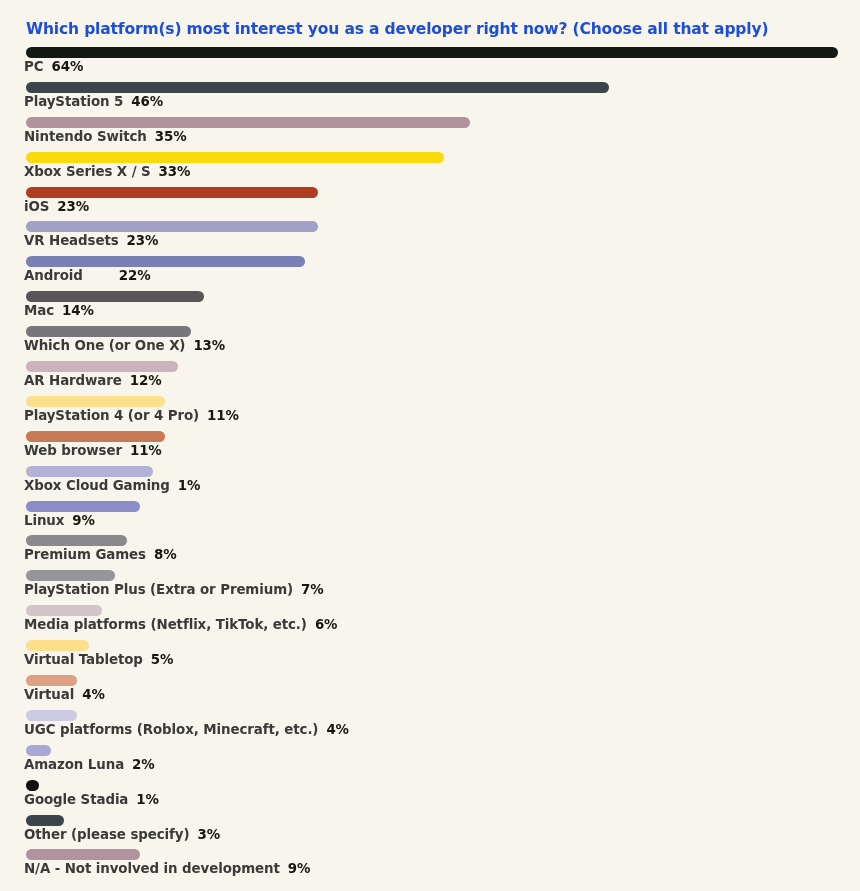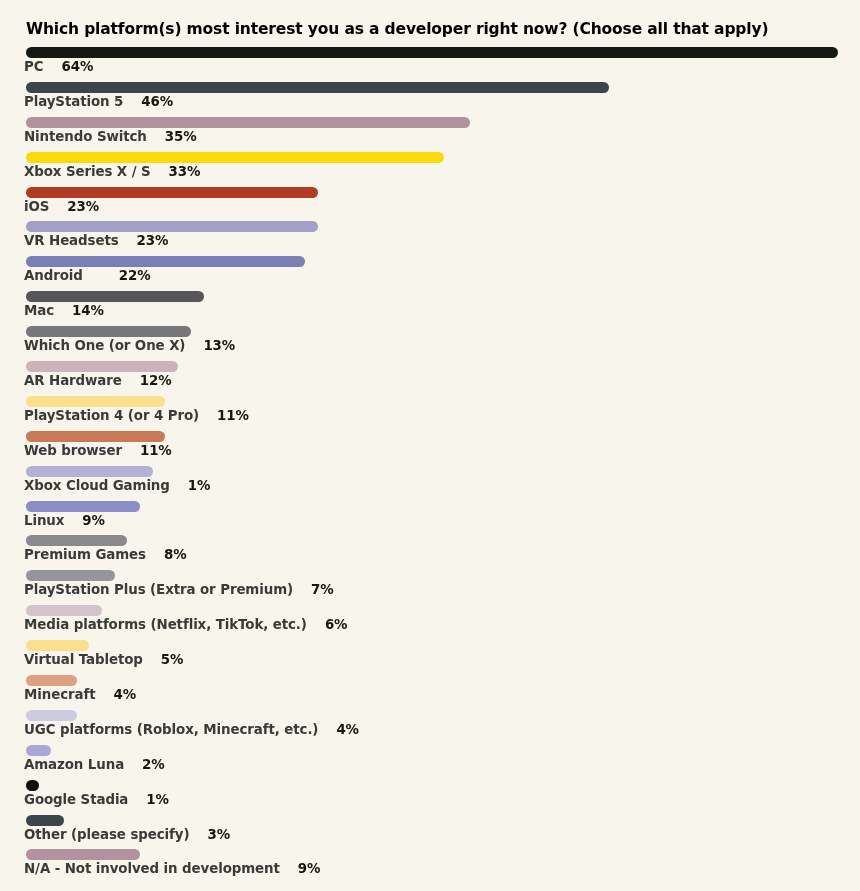--- a/index.html
+++ b/index.html
@@ -20,21 +20,21 @@
     background: #f7f5ec;
     box-sizing: border-box;
     padding: 0;
   }
   .chart-title {
     position: absolute;
     left: 26px;
     top: 20px;
     font-size: 15.5px;
     font-weight: bold;
-    color: #000000;
+    color: #1d4ed8;
     letter-spacing: -0.15px;
     font-family: "DejaVu Sans", sans-serif;
     white-space: nowrap;
   }
   .rows {
     position: absolute;
     left: 0;
     top: 45px;
     width: 860px;
   }
@@ -59,21 +59,21 @@
     white-space: nowrap;
     font-family: "DejaVu Sans", sans-serif;
     letter-spacing: -0.1px;
   }
   .row-label .lbl {
     font-weight: bold;
   }
   .row-label .val {
     font-weight: bold;
     color: #17170f;
-    margin-left: 18px;
+    margin-left: 8px;
   }
   .row-label .val.wide-gap {
     margin-left: 36px;
   }
 </style>
 </head>
 <body>
 
 <div id="chart-root">
   <div class="chart-title">Which platform(s) most interest you as a developer right now? (Choose all that apply)</div>
@@ -145,21 +145,21 @@
       <div class="row">
         <div class="bar" style="width: 76.08px; background: rgb(211, 196, 201);"></div>
         <div class="row-label"><span class="lbl">Media platforms (Netflix, TikTok, etc.)</span><span class="val">6%</span></div>
       </div>
       <div class="row">
         <div class="bar" style="width: 63.4px; background: rgb(251, 223, 141);"></div>
         <div class="row-label"><span class="lbl">Virtual Tabletop</span><span class="val">5%</span></div>
       </div>
       <div class="row">
         <div class="bar" style="width: 50.72px; background: rgb(221, 160, 131);"></div>
-        <div class="row-label"><span class="lbl">Minecraft</span><span class="val">4%</span></div>
+        <div class="row-label"><span class="lbl">Virtual</span><span class="val">4%</span></div>
       </div>
       <div class="row">
         <div class="bar" style="width: 50.72px; background: rgb(205, 203, 228);"></div>
         <div class="row-label"><span class="lbl">UGC platforms (Roblox, Minecraft, etc.)</span><span class="val">4%</span></div>
       </div>
       <div class="row">
         <div class="bar" style="width: 25.36px; background: rgb(169, 168, 212);"></div>
         <div class="row-label"><span class="lbl">Amazon Luna</span><span class="val">2%</span></div>
       </div>
       <div class="row">

